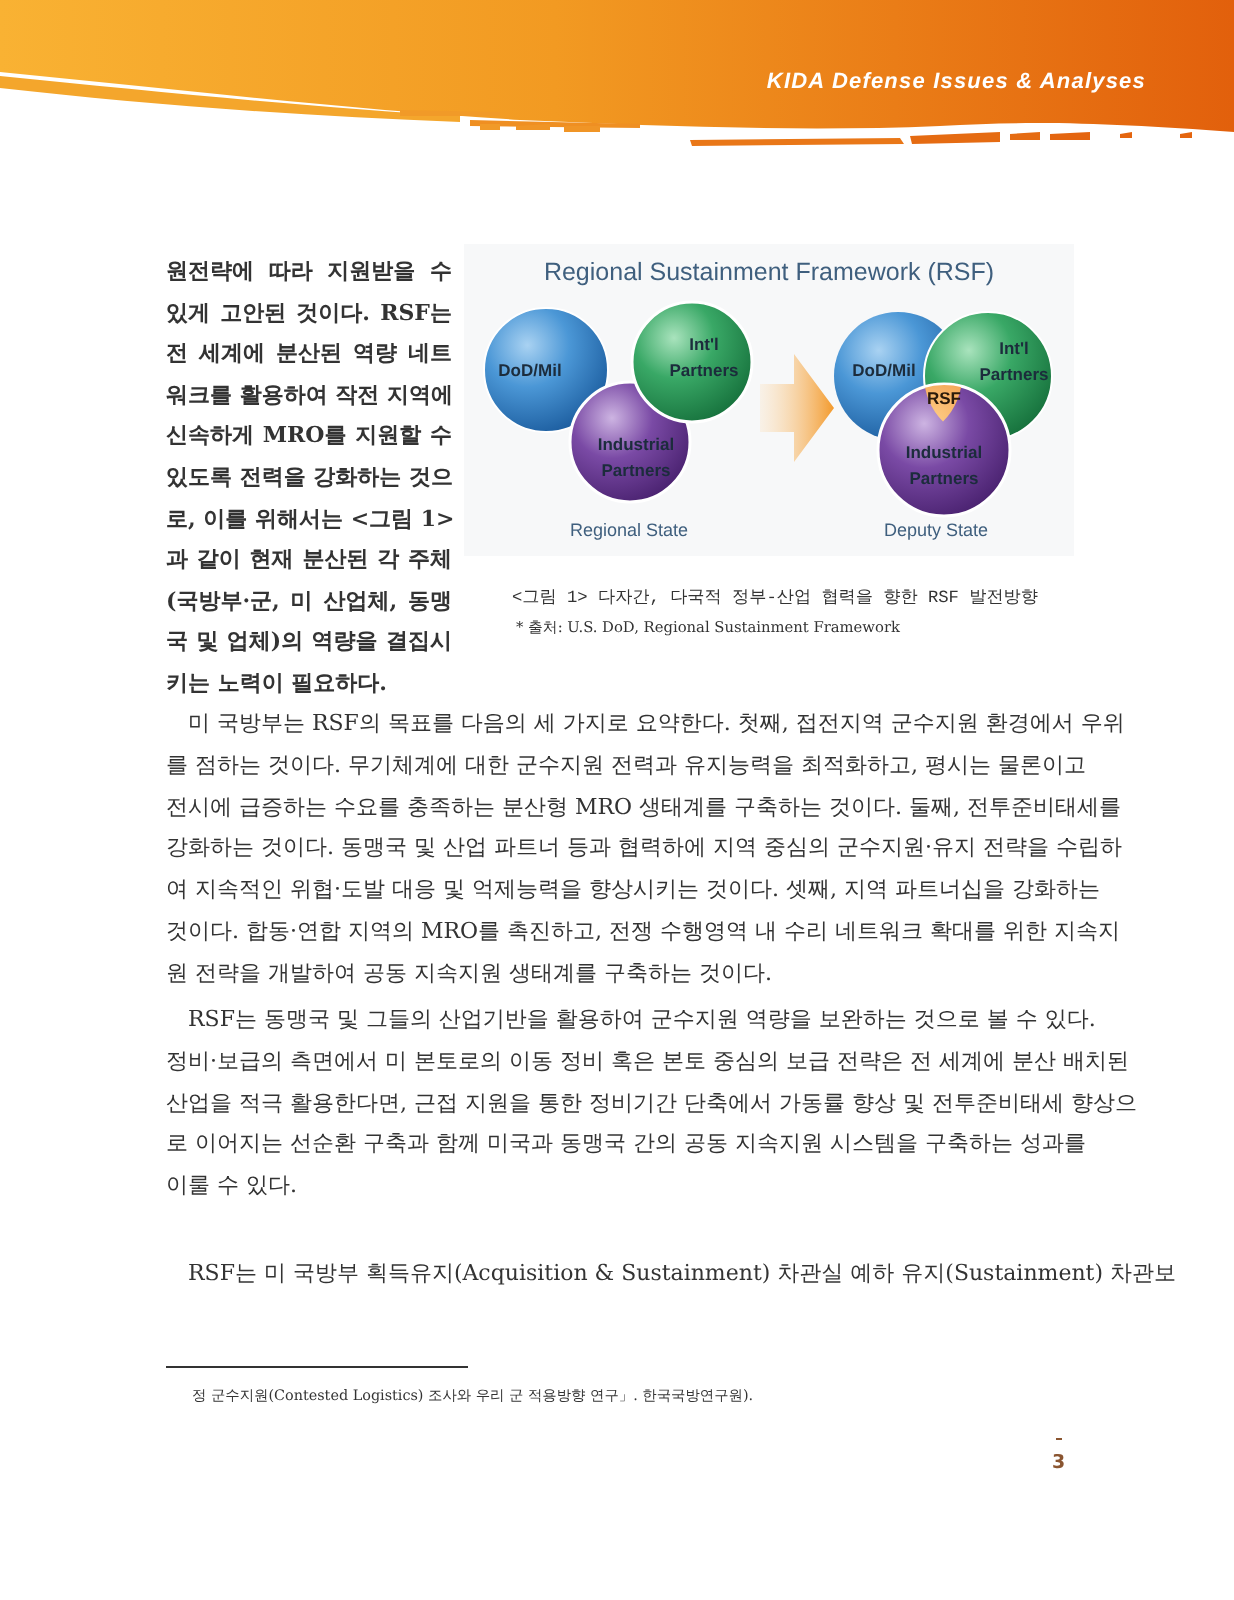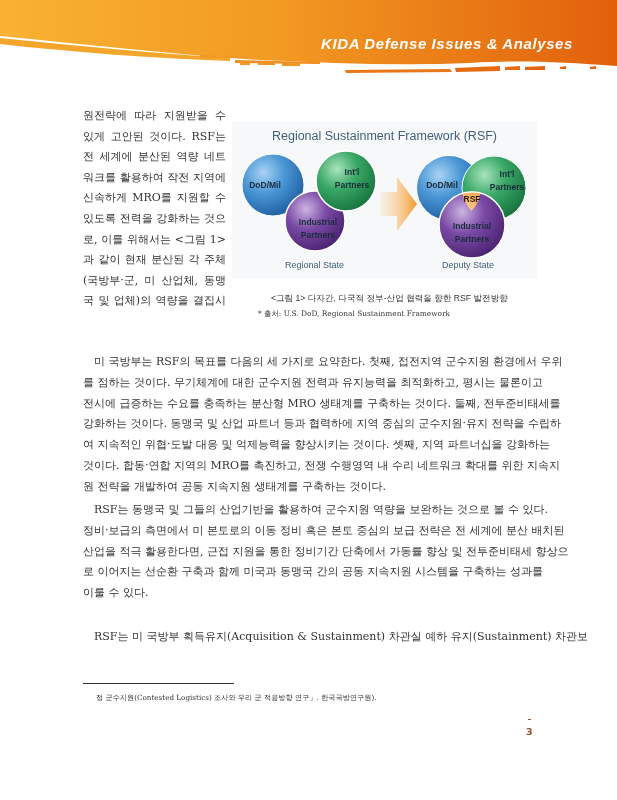--- a/index.html
+++ b/index.html
@@ -7,49 +7,49 @@
     body { position: relative; font-family: "DejaVu Serif", "Liberation Serif", serif; color: #2a2a2a; }
 
     
     .header {
       position: absolute; left: 0; top: 0; width: 617px; height: 90px; overflow: hidden;
     }
     .header svg { position: absolute; left: 0; top: 0; }
     .header-title {
       position: absolute; right: 44px; top: 35px;
       font-family: "Liberation Sans", sans-serif; font-style: italic; font-weight: bold;
-      font-size: 15px; color: #ffffff; letter-spacing: 0.6px;
+      font-size: 11px; color: #ffffff; letter-spacing: 0.6px;
     }
 
     
     .side-text {
-      position: absolute; left: 83px; top: 106px; width: 143px;
+      position: absolute; left: 83px; top: 126px; width: 143px;
       font-size: 11px; line-height: 20.6px; color: #333;
-      text-align: justify; text-align-last: justify;
+      text-align: justify; text-align-last: justify; font-weight: bold;
     }
     .side-text .line { display: block; white-space: nowrap; text-align-last: justify; text-align: justify; }
     .side-text .line.last { text-align-last: left; }
 
     
     .figure {
       position: absolute; left: 232px; top: 122px; width: 305px; height: 156px;
       background: #f7f8f9;
     }
     .fig-title {
       position: absolute; left: 0; top: 7px; width: 100%; text-align: center;
       font-family: "Liberation Sans", sans-serif; font-size: 12.5px; color: #3f5f7e;
     }
     .fig-svg { position: absolute; left: 0; top: 0; }
     .fig-state {
       position: absolute; top: 138px; font-family: "Liberation Sans", sans-serif;
       font-size: 9px; color: #3f5f7e;
     }
     .caption {
-      position: absolute; left: 271px; top: 293px;
-      font-family: Liberation Sans, sans-serif; font-size: 8.6px; color: #333;
+      position: absolute; left: 256px; top: 293px;
+      font-family: Liberation Mono, monospace; font-size: 8.6px; color: #333;
     }
     .caption-src {
       position: absolute; left: 258px; top: 309px;
       font-size: 7.4px; color: #333;
     }
 
     
     .para {
       position: absolute; left: 83px; width: 451px;
       font-size: 11px; line-height: 20.8px; color: #333;
@@ -108,20 +108,21 @@
   <span class="line">원전략에 따라 지원받을 수</span>
   <span class="line">있게 고안된 것이다. RSF는</span>
   <span class="line">전 세계에 분산된 역량 네트</span>
   <span class="line">워크를 활용하여 작전 지역에</span>
   <span class="line">신속하게 MRO를 지원할 수</span>
   <span class="line">있도록 전력을 강화하는 것으</span>
   <span class="line">로, 이를 위해서는 &lt;그림 1&gt;</span>
   <span class="line">과 같이 현재 분산된 각 주체</span>
   <span class="line">(국방부·군, 미 산업체, 동맹</span>
   <span class="line">국 및 업체)의 역량을 결집시</span>
+  <span class="line last">키는 노력이 필요하다.</span>
 </div>
 
 <div class="figure">
   <svg class="fig-svg" width="305" height="156" viewBox="0 0 305 156">
     <defs>
       <radialGradient id="gBlue" cx="0.35" cy="0.3" r="0.75">
         <stop offset="0" stop-color="#a9d2f2"></stop>
         <stop offset="0.45" stop-color="#4b97d6"></stop>
         <stop offset="1" stop-color="#1c5d9f"></stop>
       </radialGradient>

